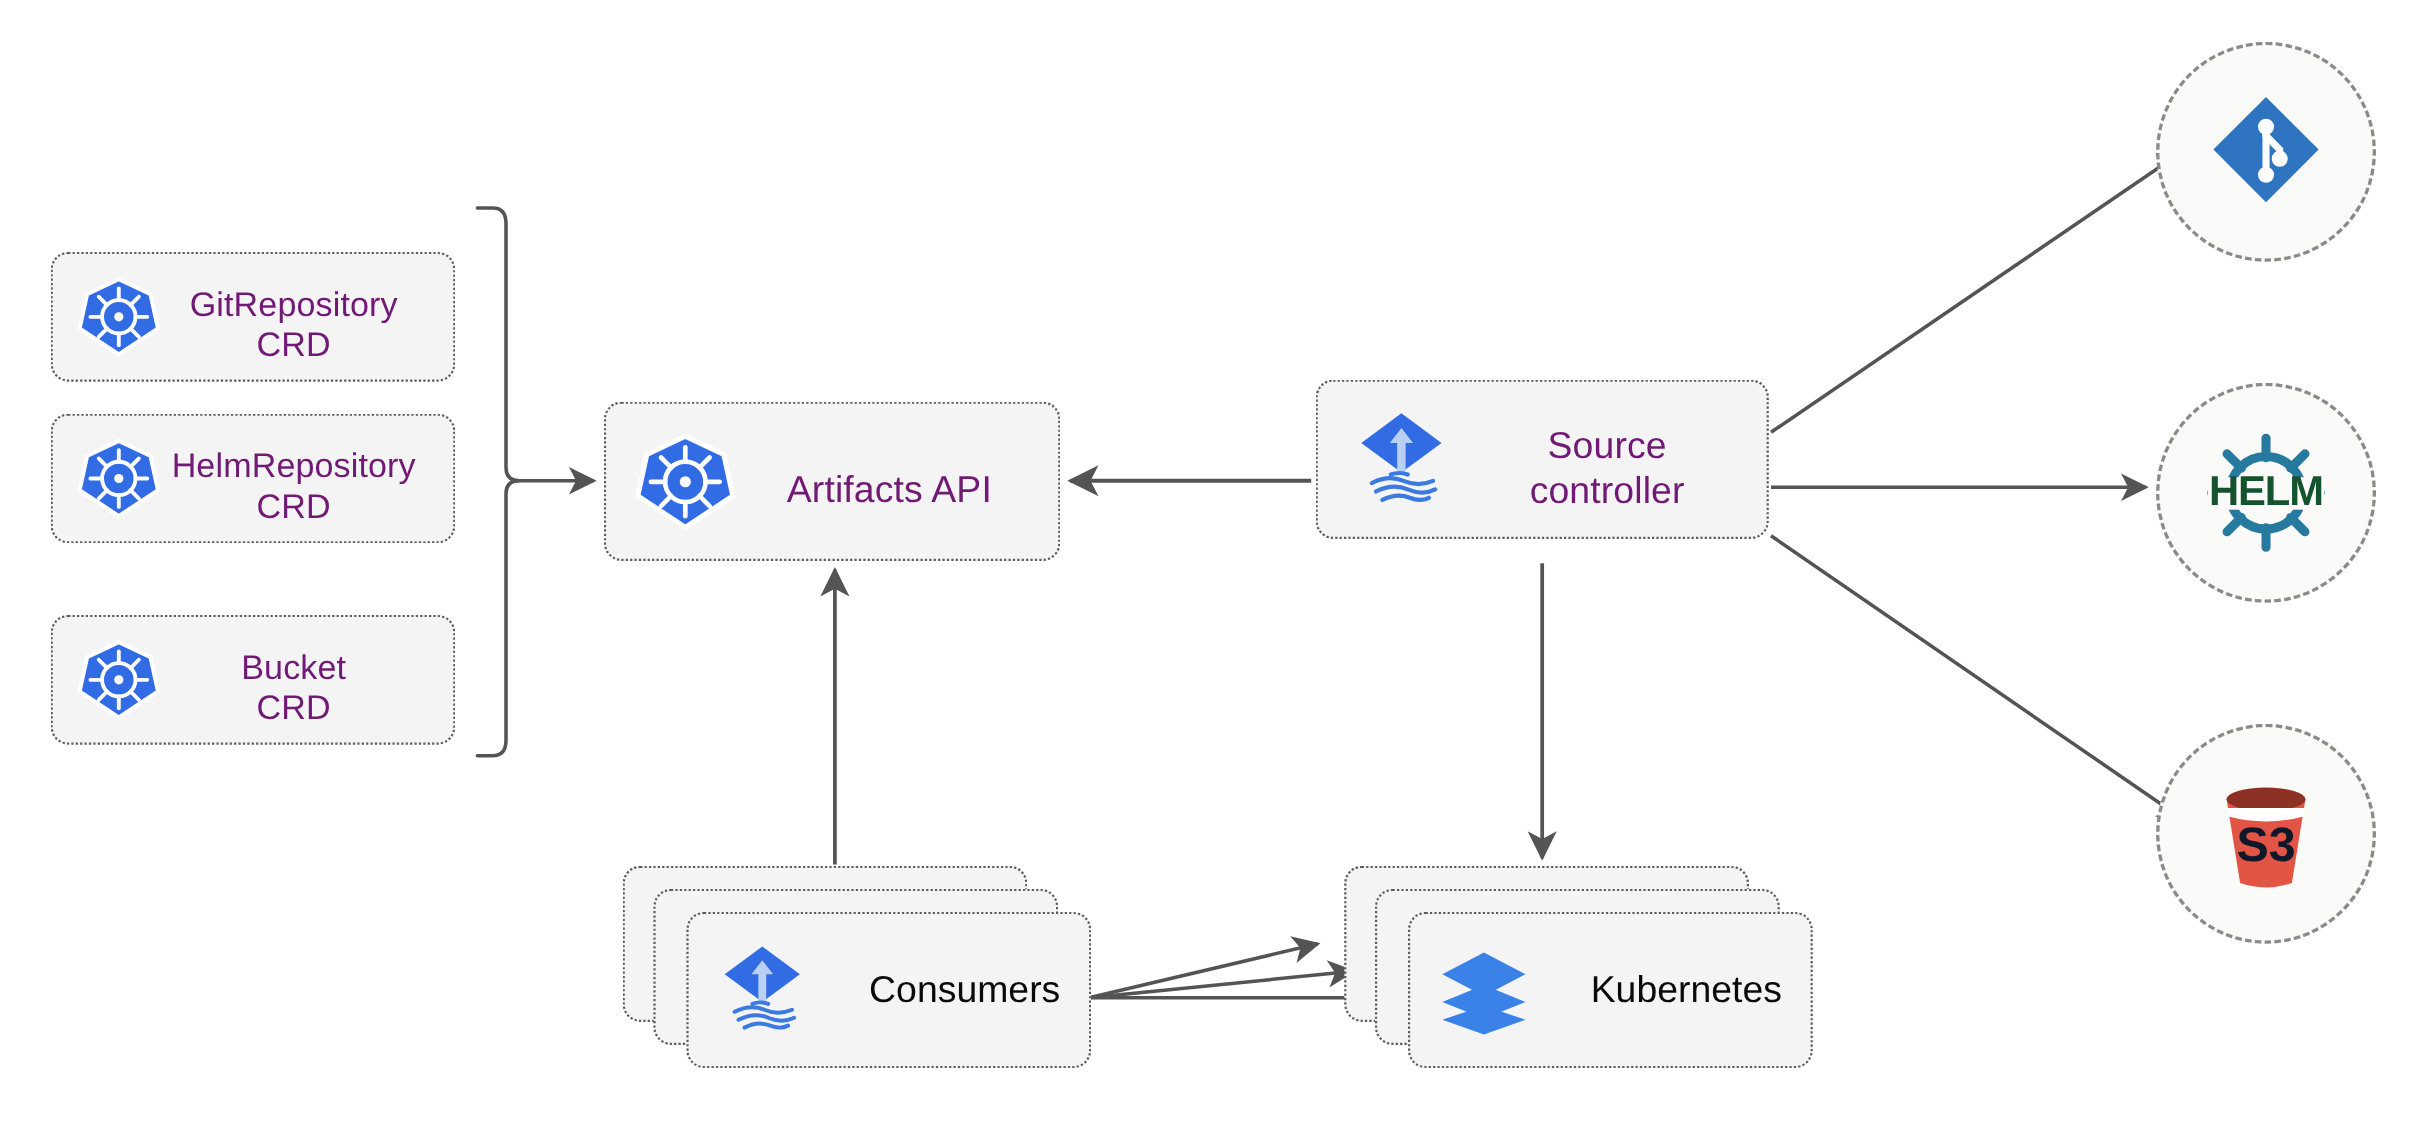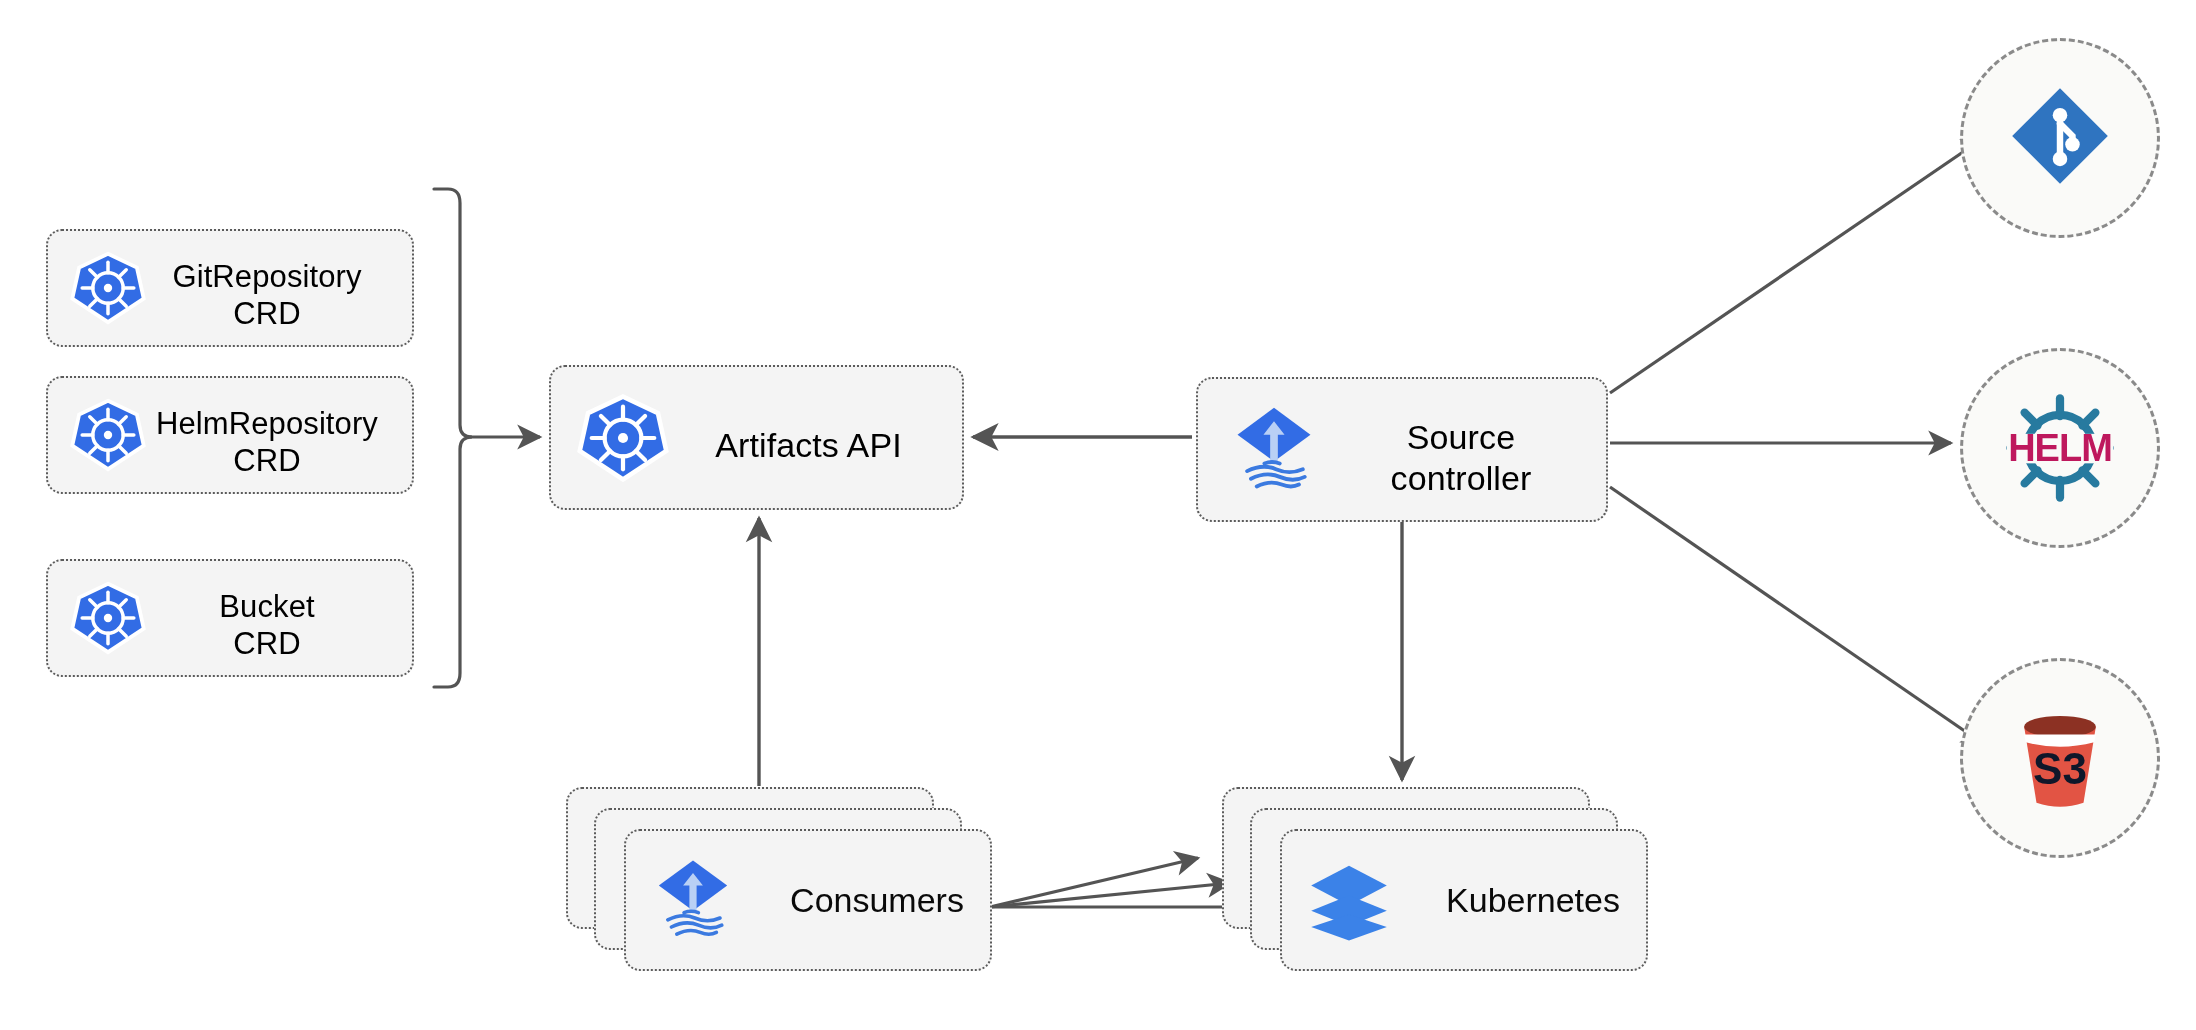--- a/index.html
+++ b/index.html
@@ -35,21 +35,21 @@
   }
   .node .ico {
     flex: 0 0 auto;
     display: flex;
     align-items: center;
     justify-content: center;
   }
   .node .lbl {
     flex: 1 1 auto;
     text-align: center;
-    color: #000000;
+    color: #701a75;
     line-height: 1.18;
     letter-spacing: .1px;
     white-space: pre-line;
     margin-top: 16px;
   }
 
   
   .crd { width: 368px; height: 118px; left: 46px; padding: 0 16px 0 22px; }
   .crd .ico { width: 76px; height: 76px; }
   .crd .lbl { font-size: 31px; padding-right: 8px; }
@@ -60,21 +60,21 @@
   
   #k8s-api {
     left: 549px; top: 365px; width: 415px; height: 145px;
     padding: 0 20px 0 26px;
   }
   #k8s-api .ico { width: 92px; height: 92px; }
   #k8s-api .lbl { font-size: 34px; padding-left: 6px; }
 
   
   #source-ctrl {
-    left: 1196px; top: 377px; width: 412px; height: 145px;
+    left: 1196px; top: 345px; width: 412px; height: 145px;
     padding: 0 18px 0 28px;
     gap: 12px;
   }
   #source-ctrl .ico { width: 96px; height: 96px; }
   #source-ctrl .lbl { font-size: 34px; }
 
   
   .stack { position: absolute; z-index: 5; }
   .stack .sheet {
     position: absolute;
@@ -109,21 +109,21 @@
   }
   #c-git  { left: 1960px; top: 38px; }
   #c-helm { left: 1960px; top: 348px; }
   #c-s3   { left: 1960px; top: 658px; }
 
   .helm-word {
     position: absolute;
     font-family: "Liberation Sans", sans-serif;
     font-weight: bold;
     font-size: 38px;
-    color: #be185d;
+    color: #14532d;
     letter-spacing: -1px;
   }
 </style>
 </head>
 <body>
 
 <div id="diagram">
 
   <svg id="wires" viewBox="0 0 2196 1030" width="2196" height="1030">
     <defs>

